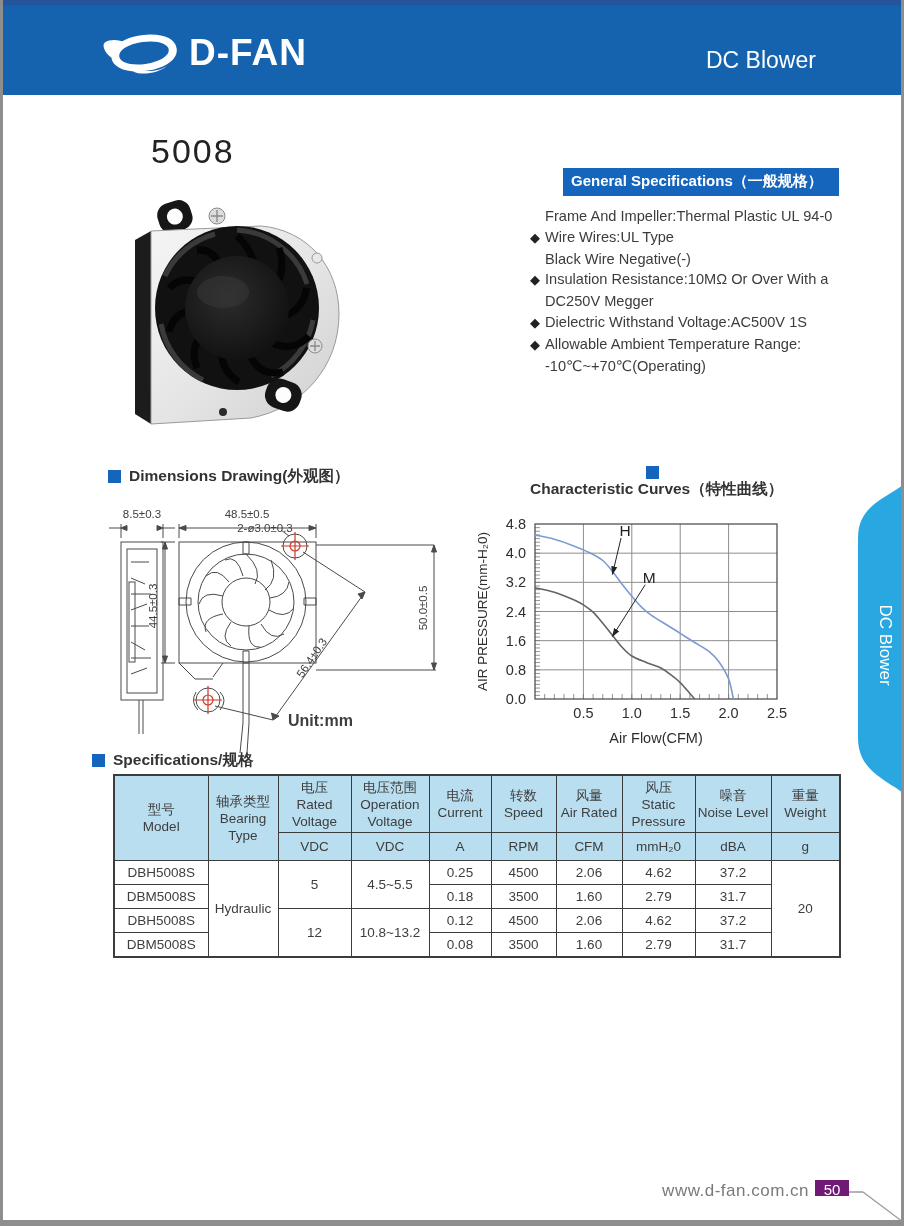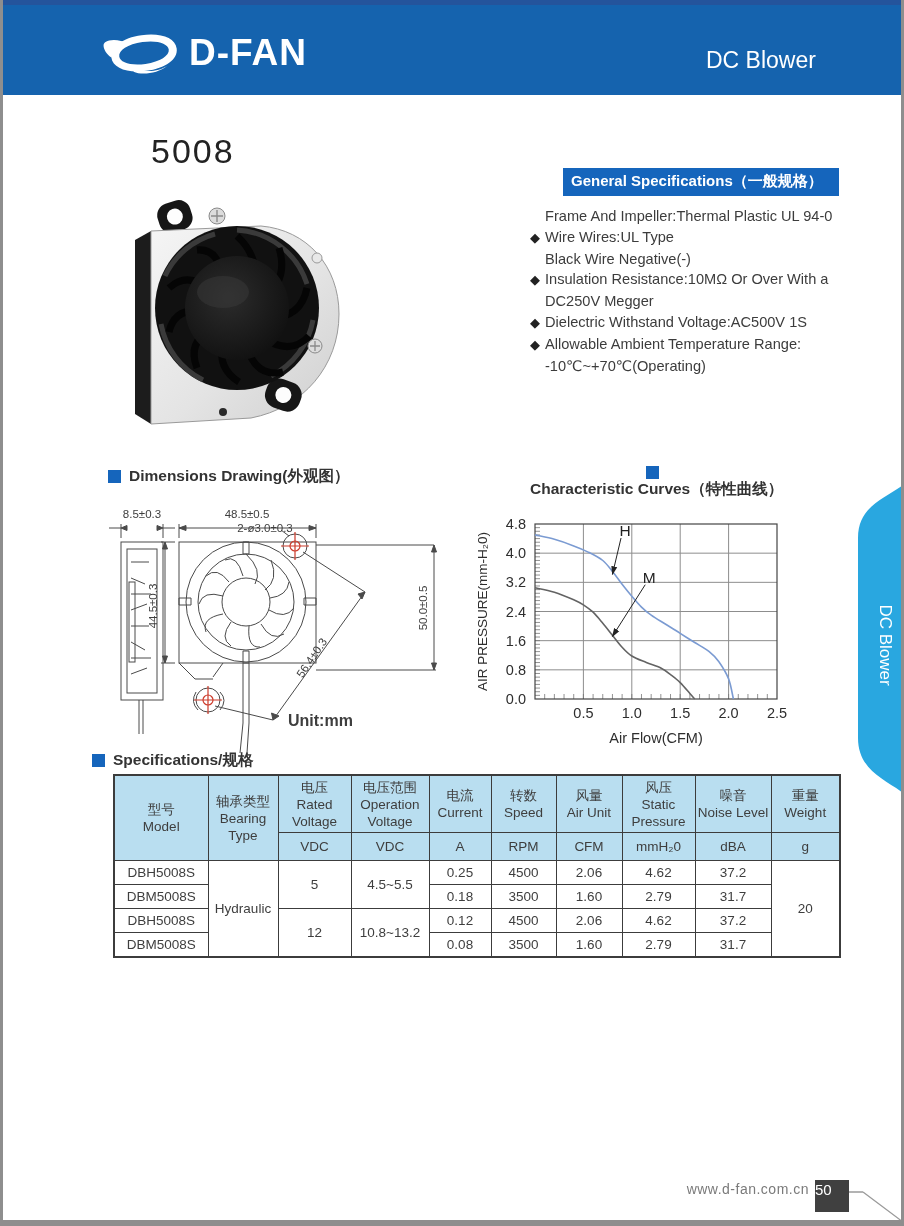--- a/index.html
+++ b/index.html
@@ -35,23 +35,23 @@
   .spec-table{position:absolute;left:110px;top:774px;border-collapse:collapse;table-layout:fixed;}
   .spec-table th,.spec-table td{border:1px solid #3c3c3c;text-align:center;vertical-align:middle;
        font-size:13.5px;font-weight:400;color:#3e3e3e;padding:0;}
   .spec-table thead th{background:#b9def0;}
   .spec-table .hrow1 th{height:56px;line-height:17px;}
   .spec-table .hrow2 th{height:27px;}
   .spec-table tbody td{height:23px;background:#fff;}
   .spec-table{border:2px solid #3c3c3c;}
   
   .footer-site{position:absolute;left:0;top:1181px;width:806px;text-align:right;
-               font-size:14px;color:#7a7a7a;letter-spacing:.5px;}
-  .footer-page{position:absolute;left:812px;top:1180px;width:34px;height:32px;background:#404040;
-               color:#fff;font-size:15px;line-height:20px;}
+               font-size:17px;color:#7a7a7a;letter-spacing:.5px;}
+  .footer-page{position:absolute;left:812px;top:1180px;width:34px;height:16px;background:#701a75;
+               color:#fff;font-size:15px;text-align:center;line-height:20px;}
   .footer-deco{position:absolute;left:846px;top:1183px;}
   .bottom-bar{position:absolute;left:0;bottom:0;width:100%;height:6px;background:#8e8e8e;}
   svg text{font-family:"Liberation Sans","DejaVu Sans",sans-serif;}
 </style>
 </head>
 <body>
 
 <div class="page">
 
   <div class="topbar">
@@ -370,21 +370,21 @@
         <th>
             <div>电流</div>
             <div>Current</div>
           </th>
         <th>
             <div>转数</div>
             <div>Speed</div>
           </th>
         <th>
             <div>风量</div>
-            <div>Air Unit</div>
+            <div>Air Rated</div>
           </th>
         <th>
             <div>风压</div>
             <div>Static Pressure</div>
           </th>
         <th>
             <div>噪音</div>
             <div>Noise Level</div>
           </th>
         <th>

